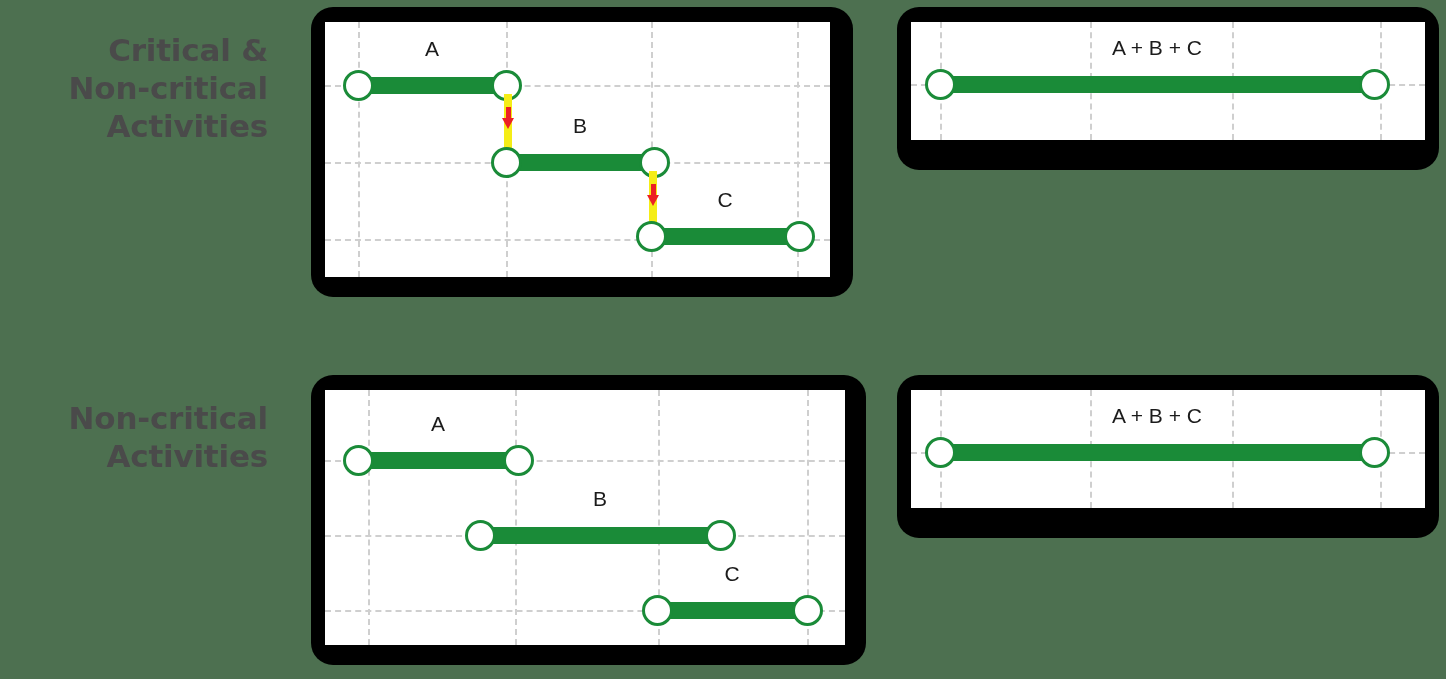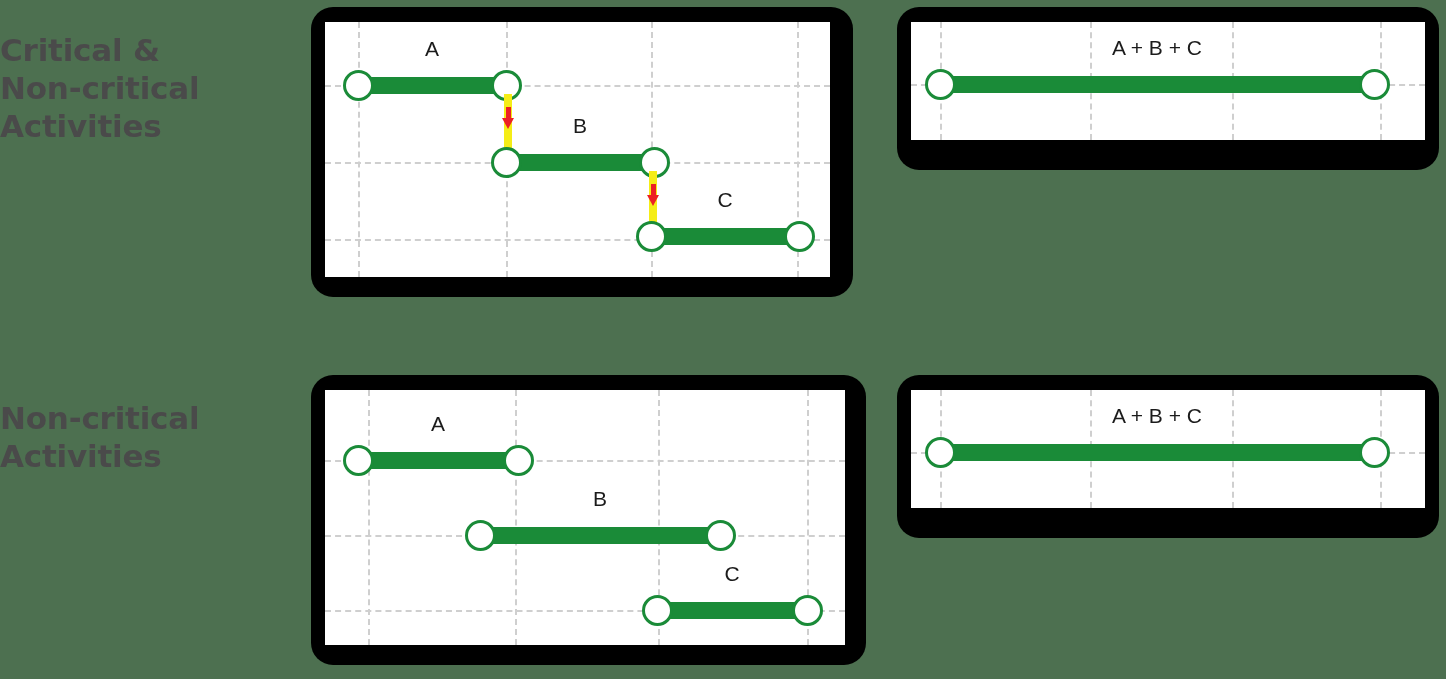--- a/index.html
+++ b/index.html
@@ -11,20 +11,21 @@
     height: 679px;
     background: #4d7050;
     font-family: "Liberation Sans", sans-serif;
     overflow: hidden;
     position: relative;
   }
 
   
   .row-label {
     position: absolute;
+    text-align: right;
     color: #4a4a4a;
     font-weight: bold;
     font-size: 31px;
     line-height: 1.22;
     letter-spacing: -0.2px;
     font-family: "DejaVu Sans", sans-serif;
   }
   #label-critical {
     left: 0px;
     top: 32px;

